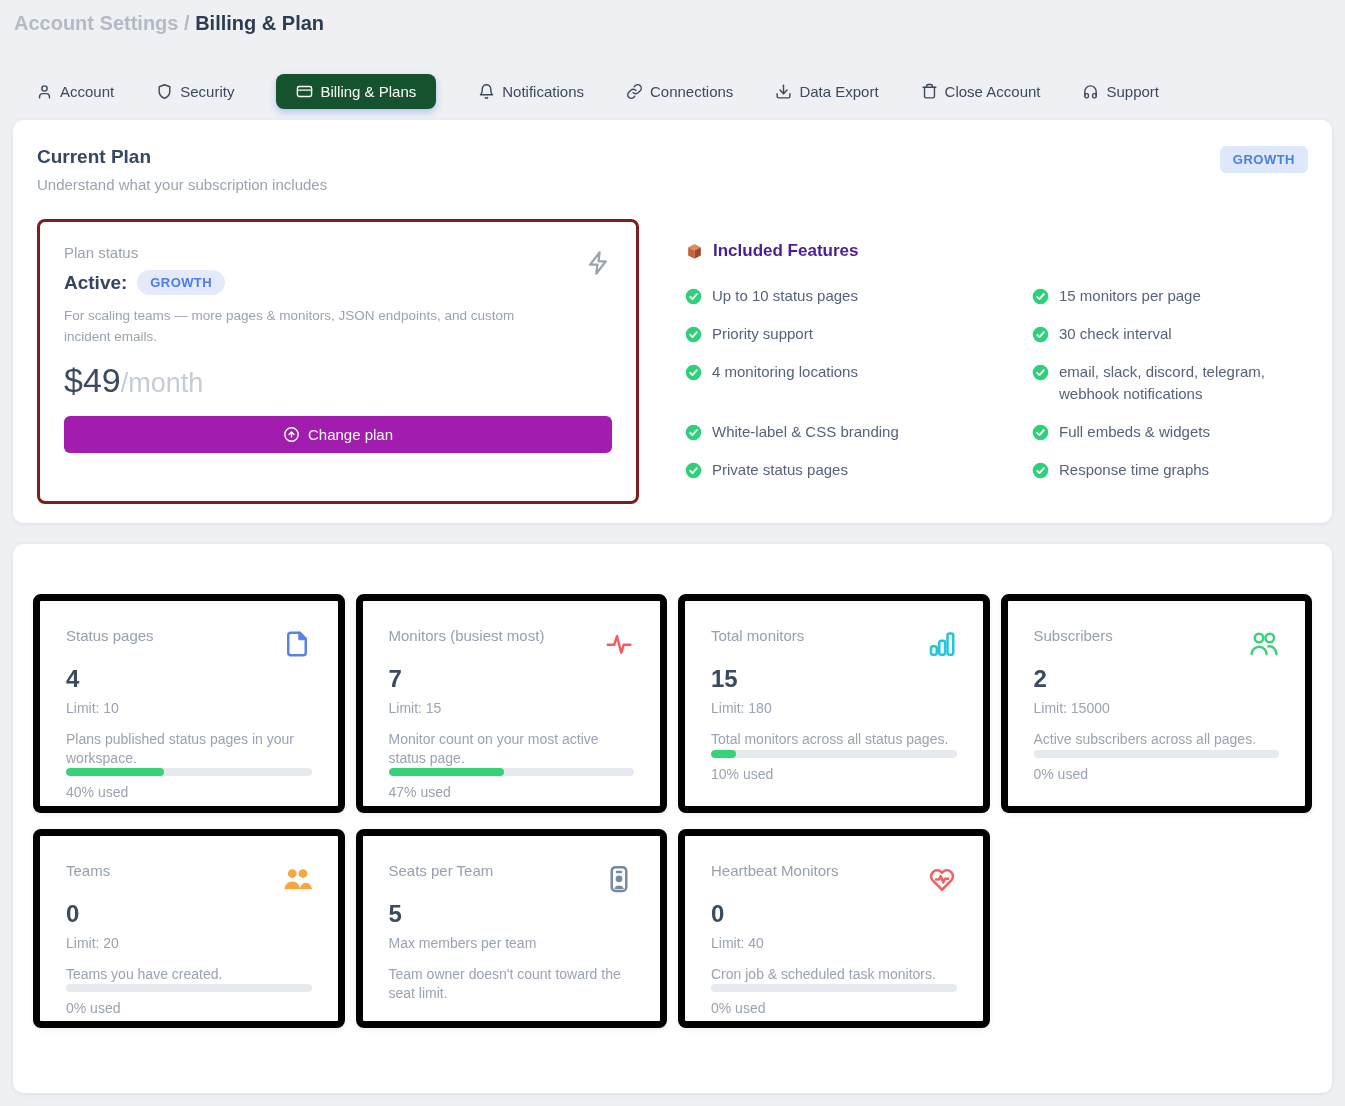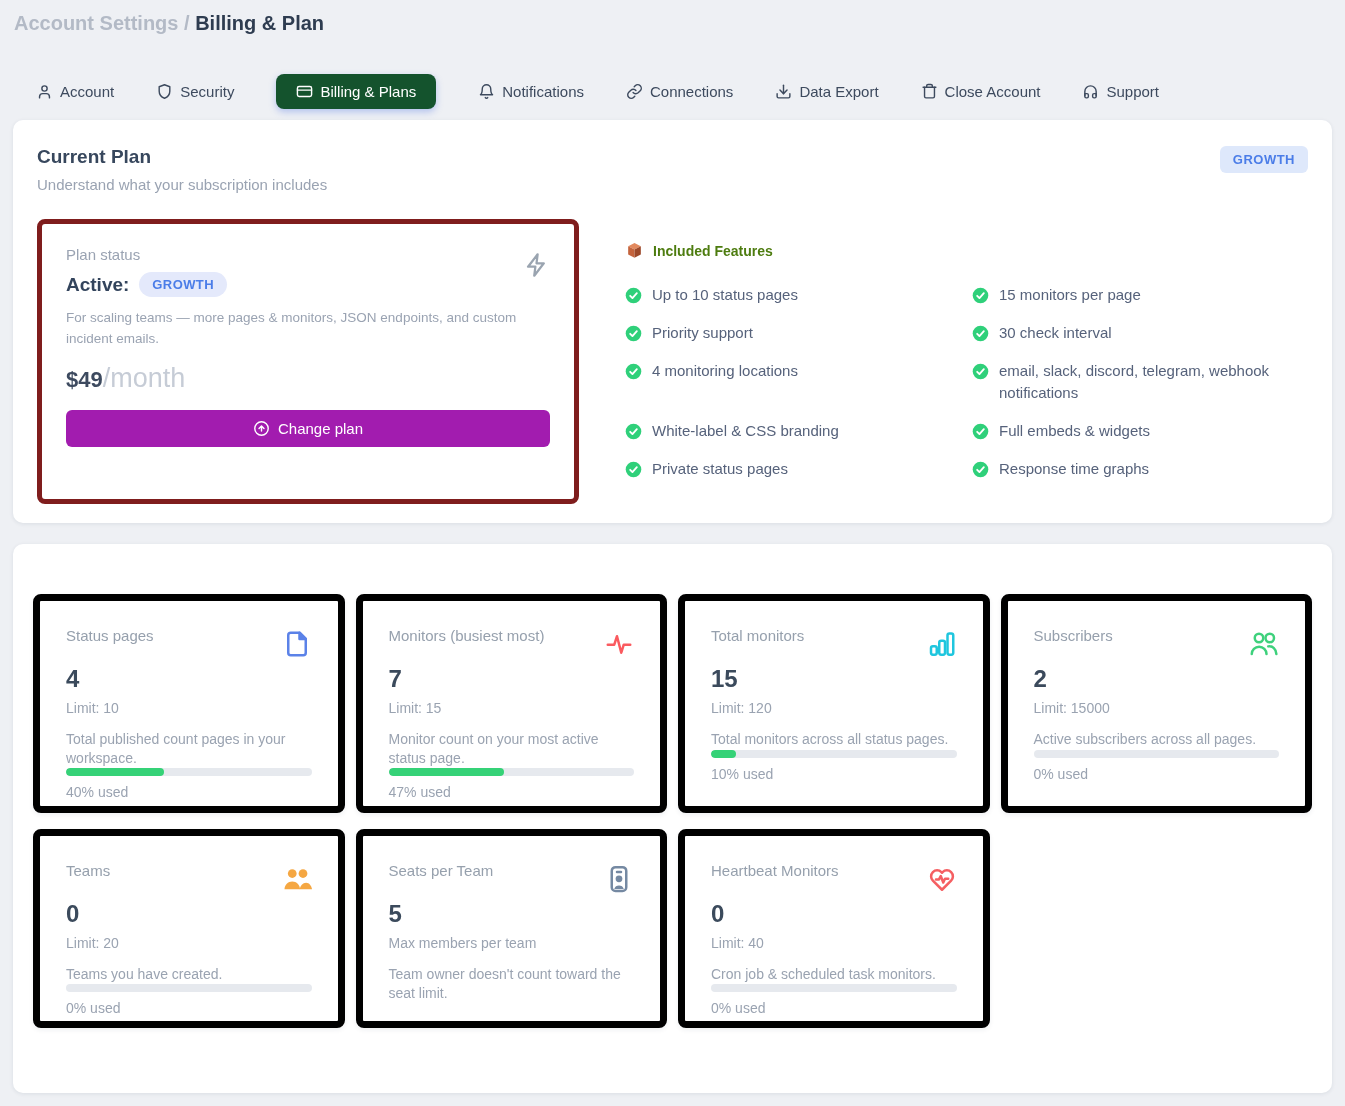--- a/index.html
+++ b/index.html
@@ -26,38 +26,38 @@
   .panel-current { margin-top: 10px; height: 403px; padding: 26px 24px 40px; }
   .panel-usage { margin-top: 21px; height: 549px; padding: 26px 20px 20px; }
 
   .panel-head { display: flex; justify-content: space-between; align-items: flex-start; }
   .panel-title { font-size: 19px; font-weight: 700; color: #37475d; }
   .panel-subtitle { font-size: 15px; color: #9aa3b2; margin-top: 8px; }
   .corner-badge { background: #dee8fb; color: #4b7de8; font-size: 13px; font-weight: 600; letter-spacing: .5px; padding: 6px 13px; border-radius: 6px; }
 
   
   .plan-flex { display: flex; margin-top: 26px; }
-  .plan-box { width: 542px; height: 285px; border: 5px solid #7f1d1d; border-radius: 8px; padding: 22px 24px; position: relative; flex: none; }
+  .plan-box { width: 602px; height: 285px; border: 3px solid #7f1d1d; border-radius: 8px; padding: 22px 24px; position: relative; flex: none; }
   .plan-status-label { font-size: 15px; color: #9aa3b2; }
   .plan-active-row { display: flex; align-items: center; gap: 10px; margin-top: 9px; }
   .plan-active-text { font-size: 19px; font-weight: 700; color: #33445c; }
   .plan-pill { background: #e4e9fb; color: #4b7de8; font-size: 13px; font-weight: 600; letter-spacing: .4px; padding: 5px 13px; border-radius: 14px; }
   .plan-desc { font-size: 13.5px; color: #9aa3b2; line-height: 1.55; margin-top: 11px; max-width: 460px; }
   .price-row { margin-top: 13px; }
-  .price-amount { font-size: 22px; font-weight: 700; color: #3d4a5f; }
+  .price-amount { font-size: 34px; font-weight: 400; color: #3d4a5f; }
   .price-period { font-size: 27px; font-weight: 300; color: #c6ccd6; }
   .change-btn { margin-top: 16px; width: 100%; height: 37px; background: #a21caf; border: none; border-radius: 6px; color: #fff; font-size: 15px; font-family: "Liberation Sans", sans-serif; display: flex; align-items: center; justify-content: center; gap: 8px; cursor: pointer; }
   .change-btn .bicon { display: inline-flex; width: 17px; height: 17px; }
   .change-btn svg { width: 17px; height: 17px; }
   .zap-corner { position: absolute; top: 24px; right: 24px; width: 27px; height: 34px; }
   .zap-corner svg { width: 27px; height: 34px; }
 
   
   .features { margin-left: 46px; flex: 1; }
-  .features-heading { display: flex; align-items: center; gap: 9px; margin-top: 22px; font-size: 14px; font-weight: 700; color: #4d7c0f; text-align: center; }
+  .features-heading { display: flex; align-items: center; gap: 9px; margin-top: 22px; font-size: 17px; font-weight: 700; color: #4c1d95; text-align: center; }
   .features-heading .picon { display: inline-flex; width: 19px; height: 19px; }
   .features-heading svg { width: 19px; height: 19px; }
   .features-grid { display: grid; grid-template-columns: 347px 1fr; row-gap: 16px; margin-top: 24px; }
   .feature { display: flex; align-items: flex-start; gap: 10px; font-size: 15px; color: #56627b; line-height: 22px; padding-right: 14px; }
   .feature .ficon { display: inline-flex; width: 17px; height: 17px; flex: none; margin-top: 2.5px; }
   .feature svg { width: 17px; height: 17px; }
 
   
   .usage-grid { display: grid; grid-template-columns: repeat(4, 1fr); grid-template-rows: 219px 199px; gap: 16px 11px; margin-top: 24px; }
   .ucard { background: #fff; border: 7px solid #000000; border-radius: 8px; padding: 26px 26px 24px; display: flex; flex-direction: column; box-shadow: 0 2px 5px rgba(25,40,70,.07); }
@@ -305,21 +305,21 @@
           <span class="ucard-title">Status pages</span>
           <span class="ucard-icon">
             <svg viewBox="0 0 24 24" fill="none" stroke="#5b82e8" stroke-width="2" stroke-linecap="round" stroke-linejoin="round">
               <path d="M14 3H7a2 2 0 0 0-2 2v14a2 2 0 0 0 2 2h10a2 2 0 0 0 2-2V8z"></path>
               <path d="M14 3v5h5z" fill="#5b82e8"></path>
             </svg>
           </span>
         </div>
         <div class="ucard-value">4</div>
         <div class="ucard-limit">Limit: 10</div>
-        <div class="ucard-desc">Total published count pages in your workspace.</div>
+        <div class="ucard-desc">Plans published status pages in your workspace.</div>
         <div class="ucard-progress">
           <div class="bar">
             <div class="bar-fill" style="width:40%"></div>
           </div>
           <div class="ucard-used">40% used</div>
         </div>
       </div>
       <div class="ucard">
         <div class="ucard-head">
           <span class="ucard-title">Monitors (busiest most)</span>
@@ -344,21 +344,21 @@
           <span class="ucard-title">Total monitors</span>
           <span class="ucard-icon">
             <svg viewBox="0 0 24 24" fill="none" stroke="#1fc6de" stroke-width="2" stroke-linecap="round" stroke-linejoin="round">
               <rect x="3.2" y="13.8" width="4.6" height="6.7" rx="1.5"></rect>
               <rect x="9.8" y="9.4" width="4.6" height="11.1" rx="1.5"></rect>
               <rect x="16.4" y="3.6" width="4.6" height="16.9" rx="1.5"></rect>
             </svg>
           </span>
         </div>
         <div class="ucard-value">15</div>
-        <div class="ucard-limit">Limit: 120</div>
+        <div class="ucard-limit">Limit: 180</div>
         <div class="ucard-desc">Total monitors across all status pages.</div>
         <div class="ucard-progress">
           <div class="bar">
             <div class="bar-fill" style="width:10%"></div>
           </div>
           <div class="ucard-used">10% used</div>
         </div>
       </div>
       <div class="ucard">
         <div class="ucard-head">

